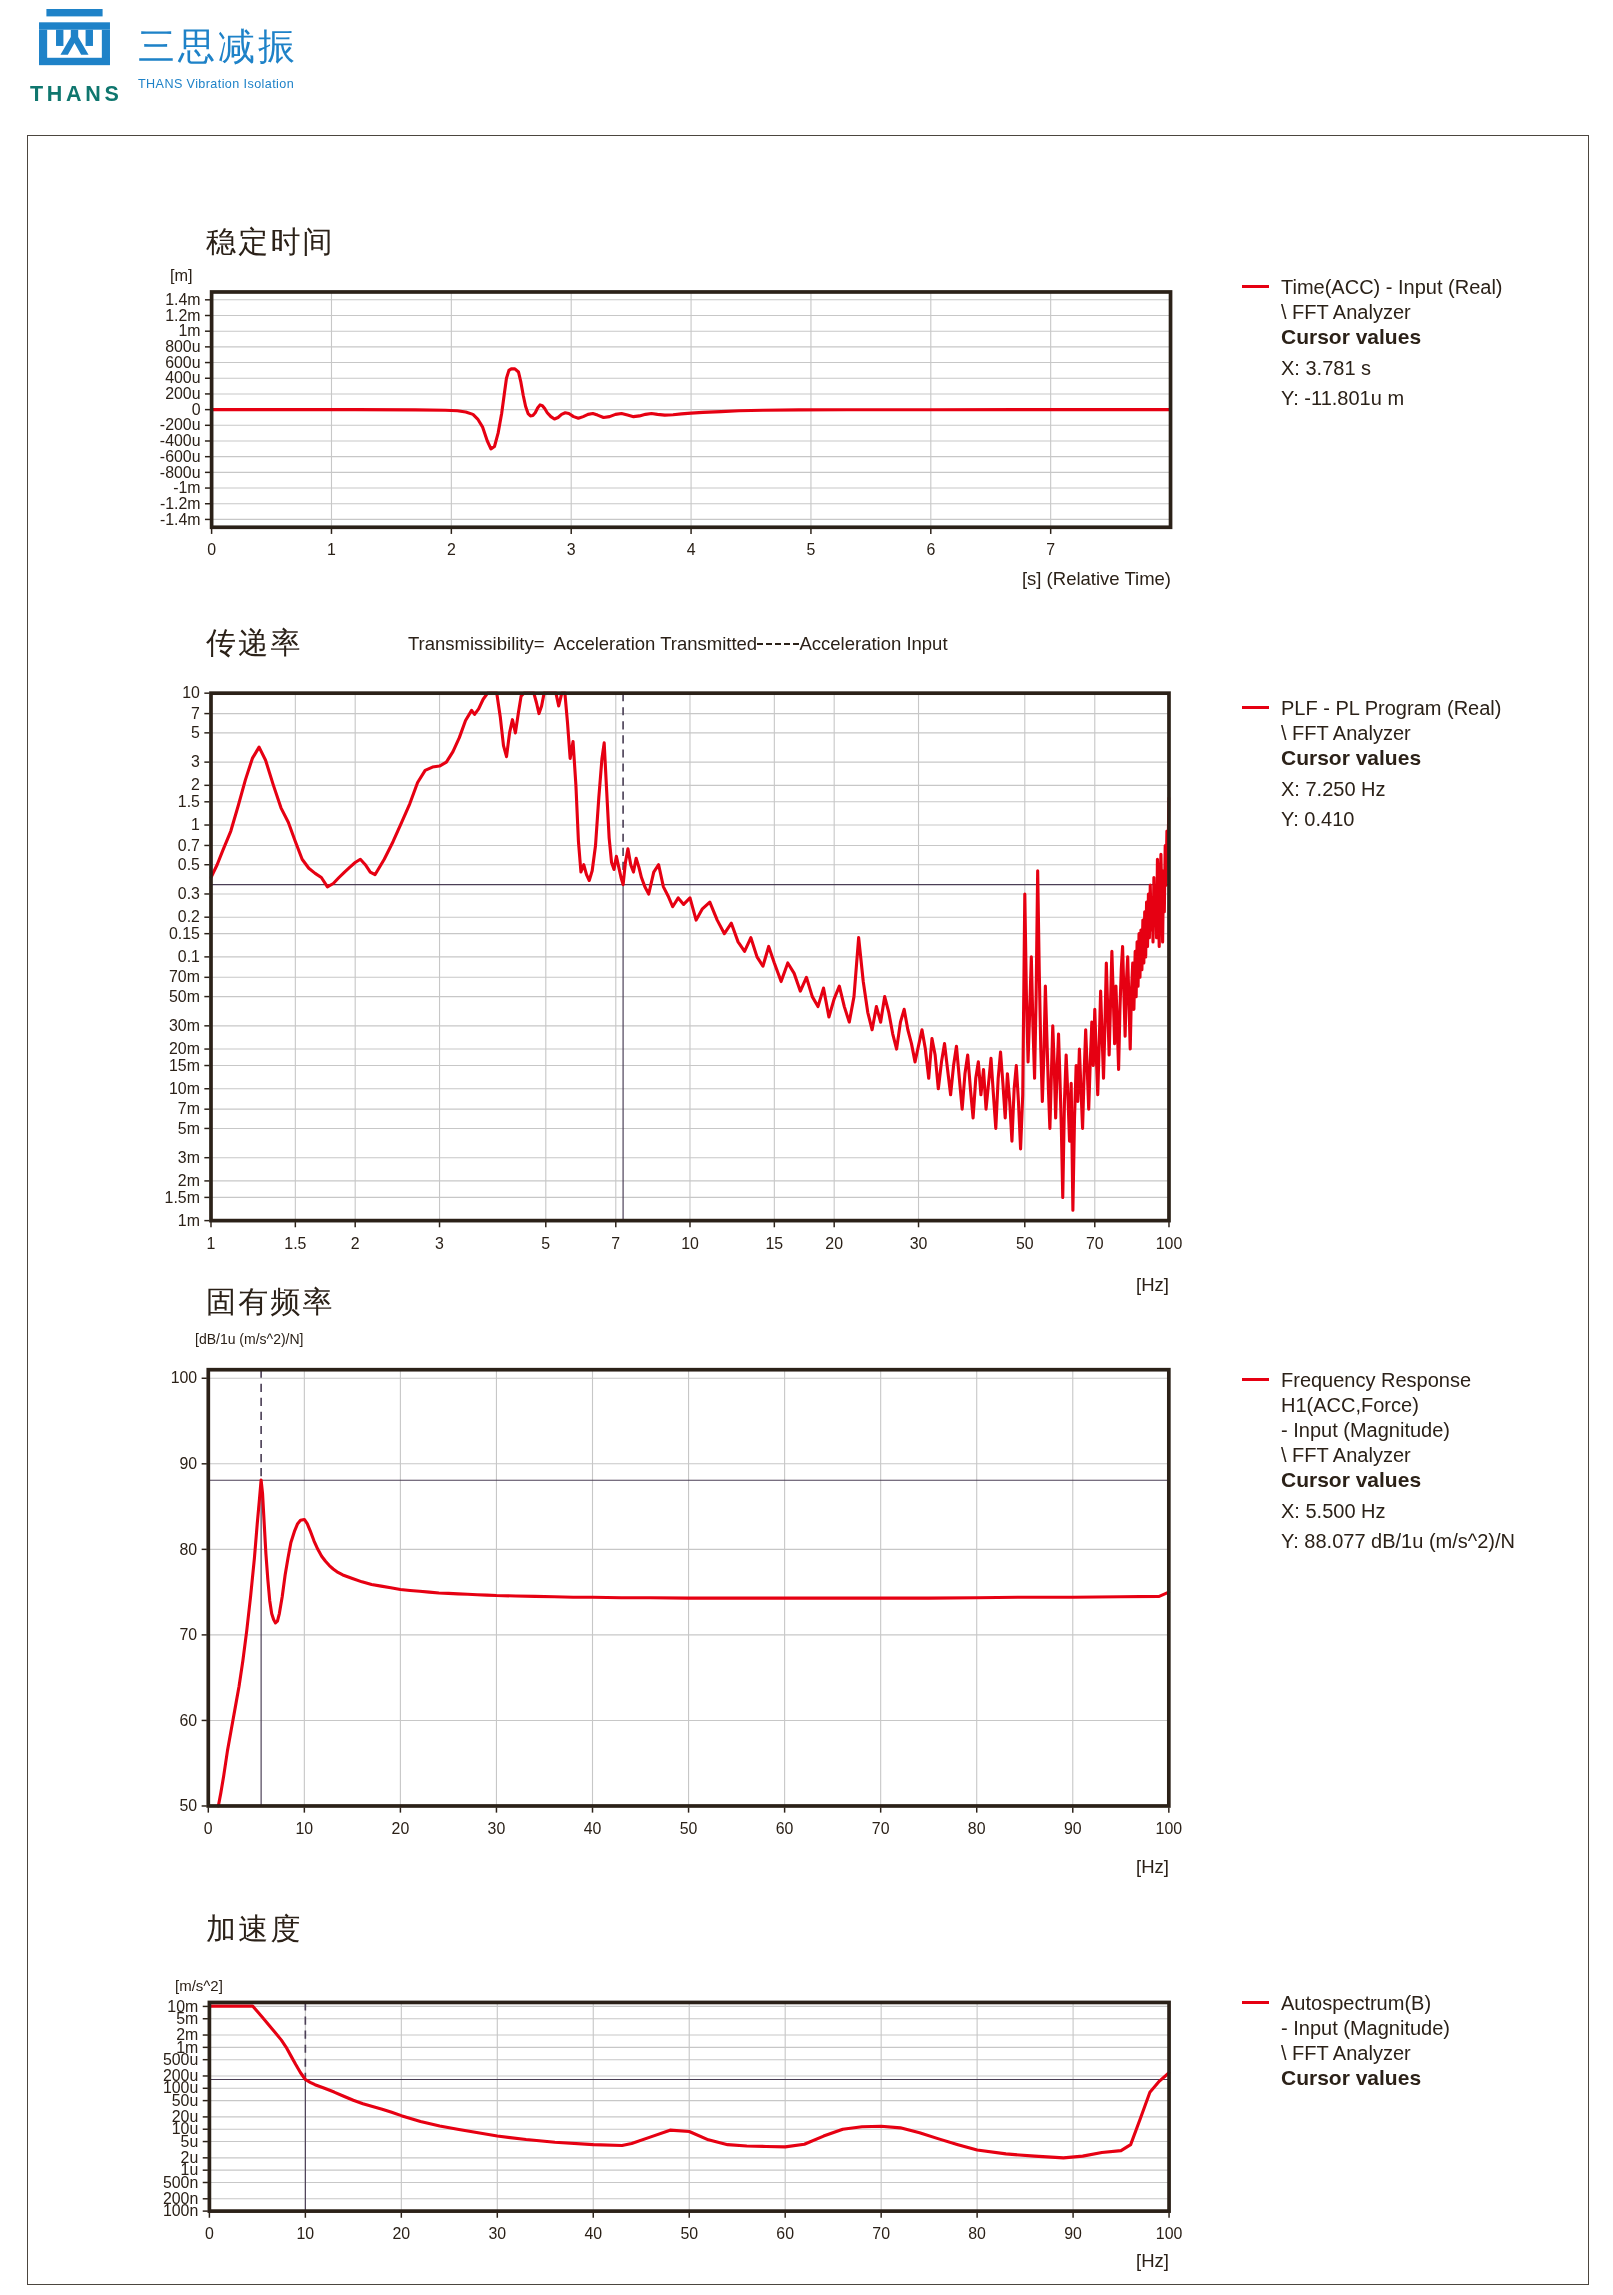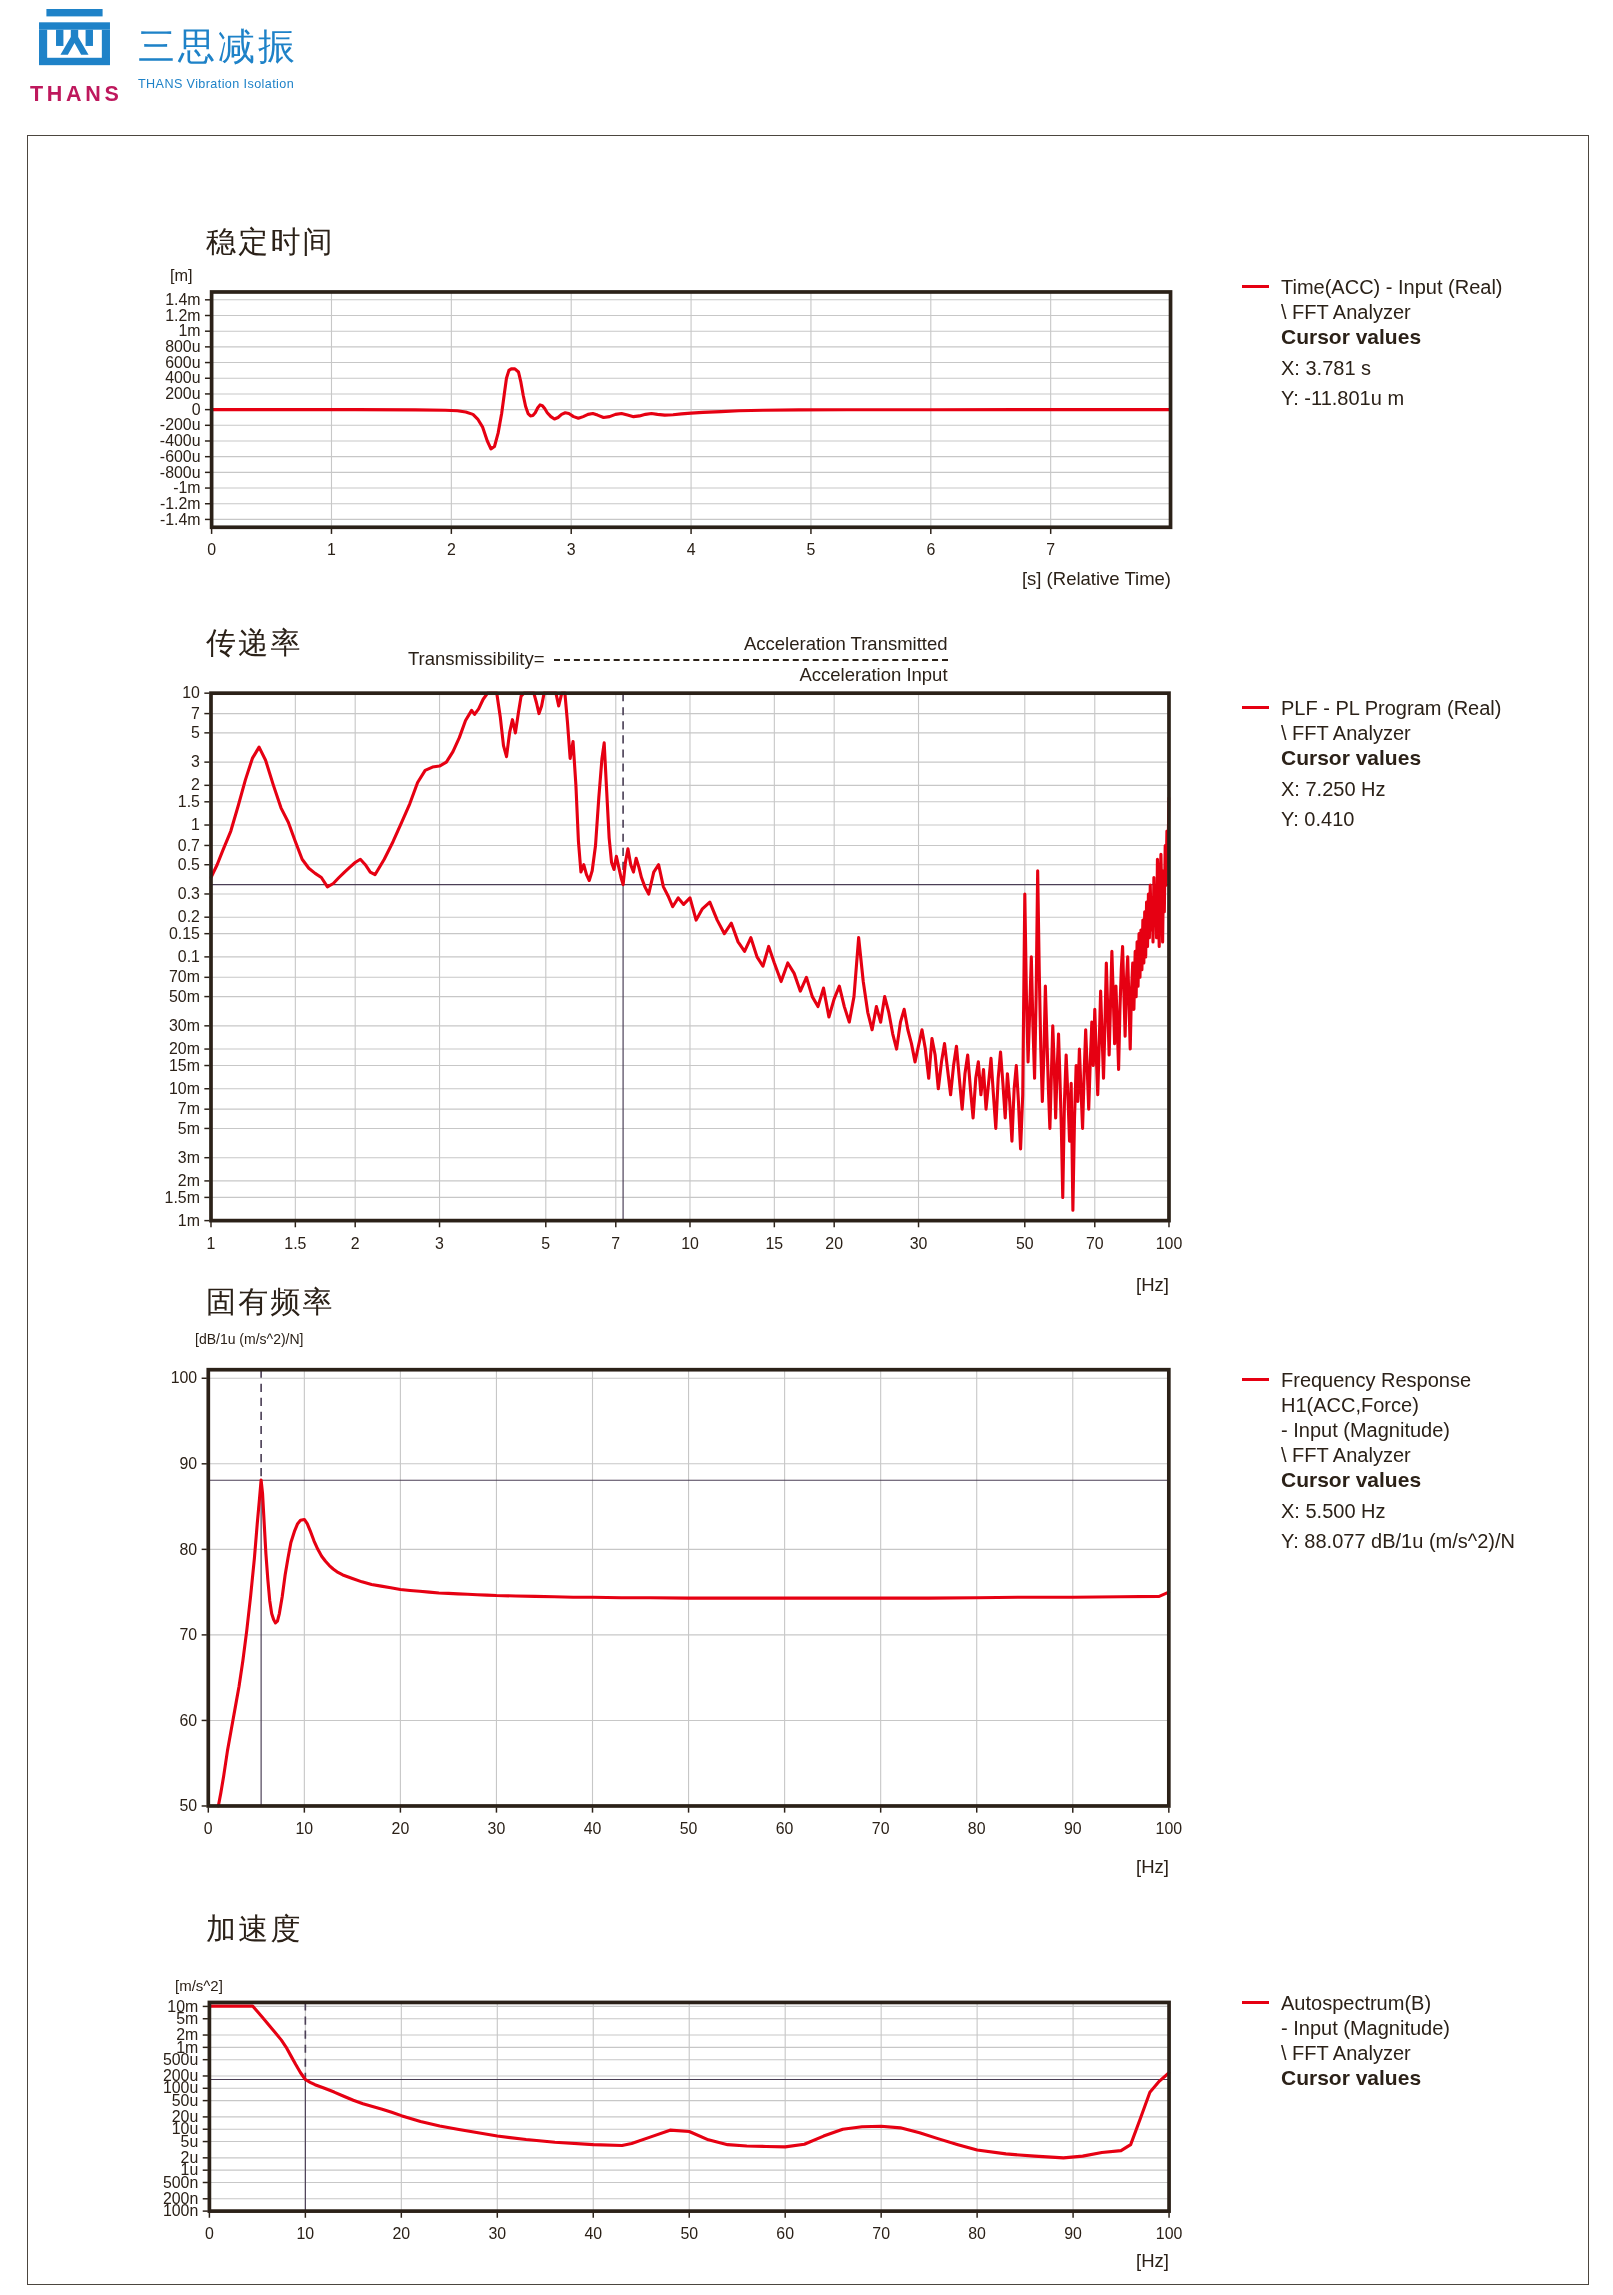--- a/index.html
+++ b/index.html
@@ -12,21 +12,21 @@
   .x-label{position:absolute;font-size:18.5px;text-align:right;color:#2b2118}
   .legend{position:absolute;display:flex;font-size:20px;color:#2b2118}
   .legend .dash{width:27px;height:3.7px;margin-top:9.6px;flex:none}
   .legend .ltext{margin-left:12px}
   .legend .series div{line-height:25px;white-space:nowrap}
   .legend .ctitle{font-weight:bold;font-size:21px}
   .legend .cvals{margin-top:4.4px}
   .legend .cvals div{line-height:30px;white-space:nowrap}
   .formula{position:absolute;display:flex;align-items:center;font-size:18.5px}
   .formula .lhs{margin-right:9px;white-space:nowrap}
-  .frac{display:flex;flex-direction:column;align-items:flex-end;width:394px}
+  .frac{display:flex;flex-direction:row;align-items:center;width:394px}
   .frac .num,.frac .den{white-space:nowrap}
   .frac .bar{width:100%;border-top:2.2px dashed #2b2118;margin:3.7px 0 3px 0;height:0}
   
   .logo{position:absolute;left:30px;top:9px;display:flex}
   .logo-left{width:89px;text-align:center}
   .logo-thans{font-size:21.5px;font-weight:bold;letter-spacing:3.7px;margin-top:1.5px}
   .logo-right{margin-left:19px;padding-top:13.3px}
   .logo-cn{font-size:37px;font-weight:normal;letter-spacing:3px}
   .logo-en{font-size:12.6px;margin-top:4.4px;letter-spacing:0.4px}
 </style>
@@ -40,21 +40,21 @@
         <rect x="14" y="0" width="76" height="10"></rect>
         <rect x="4" y="18" width="96" height="10"></rect>
         <rect x="4" y="28" width="11" height="46"></rect>
         <rect x="89" y="28" width="11" height="46"></rect>
         <rect x="4" y="66" width="96" height="10"></rect>
         <rect x="27" y="28" width="10" height="22"></rect>
         <rect x="67" y="28" width="10" height="22"></rect>
         <path d="M47 28 h10 v10 l14 24 h-10 l-9 -16 -9 16 h-10 l14 -24 z"></path>
       </g>
     </svg>
-    <div class="logo-thans" style="color:#be185d">THANS</div>
+    <div class="logo-thans" style="color:#0f766e">THANS</div>
   </div>
   <div class="logo-right">
     <div class="logo-cn" style="color:#1e82c8">三思减振</div>
     <div class="logo-en" style="color:#1e82c8">THANS Vibration Isolation</div>
   </div>
 </div>
 
 <div class="page-border"></div>
 
 <div class="chart-title" style="left:206px;top:222px">稳定时间</div>

